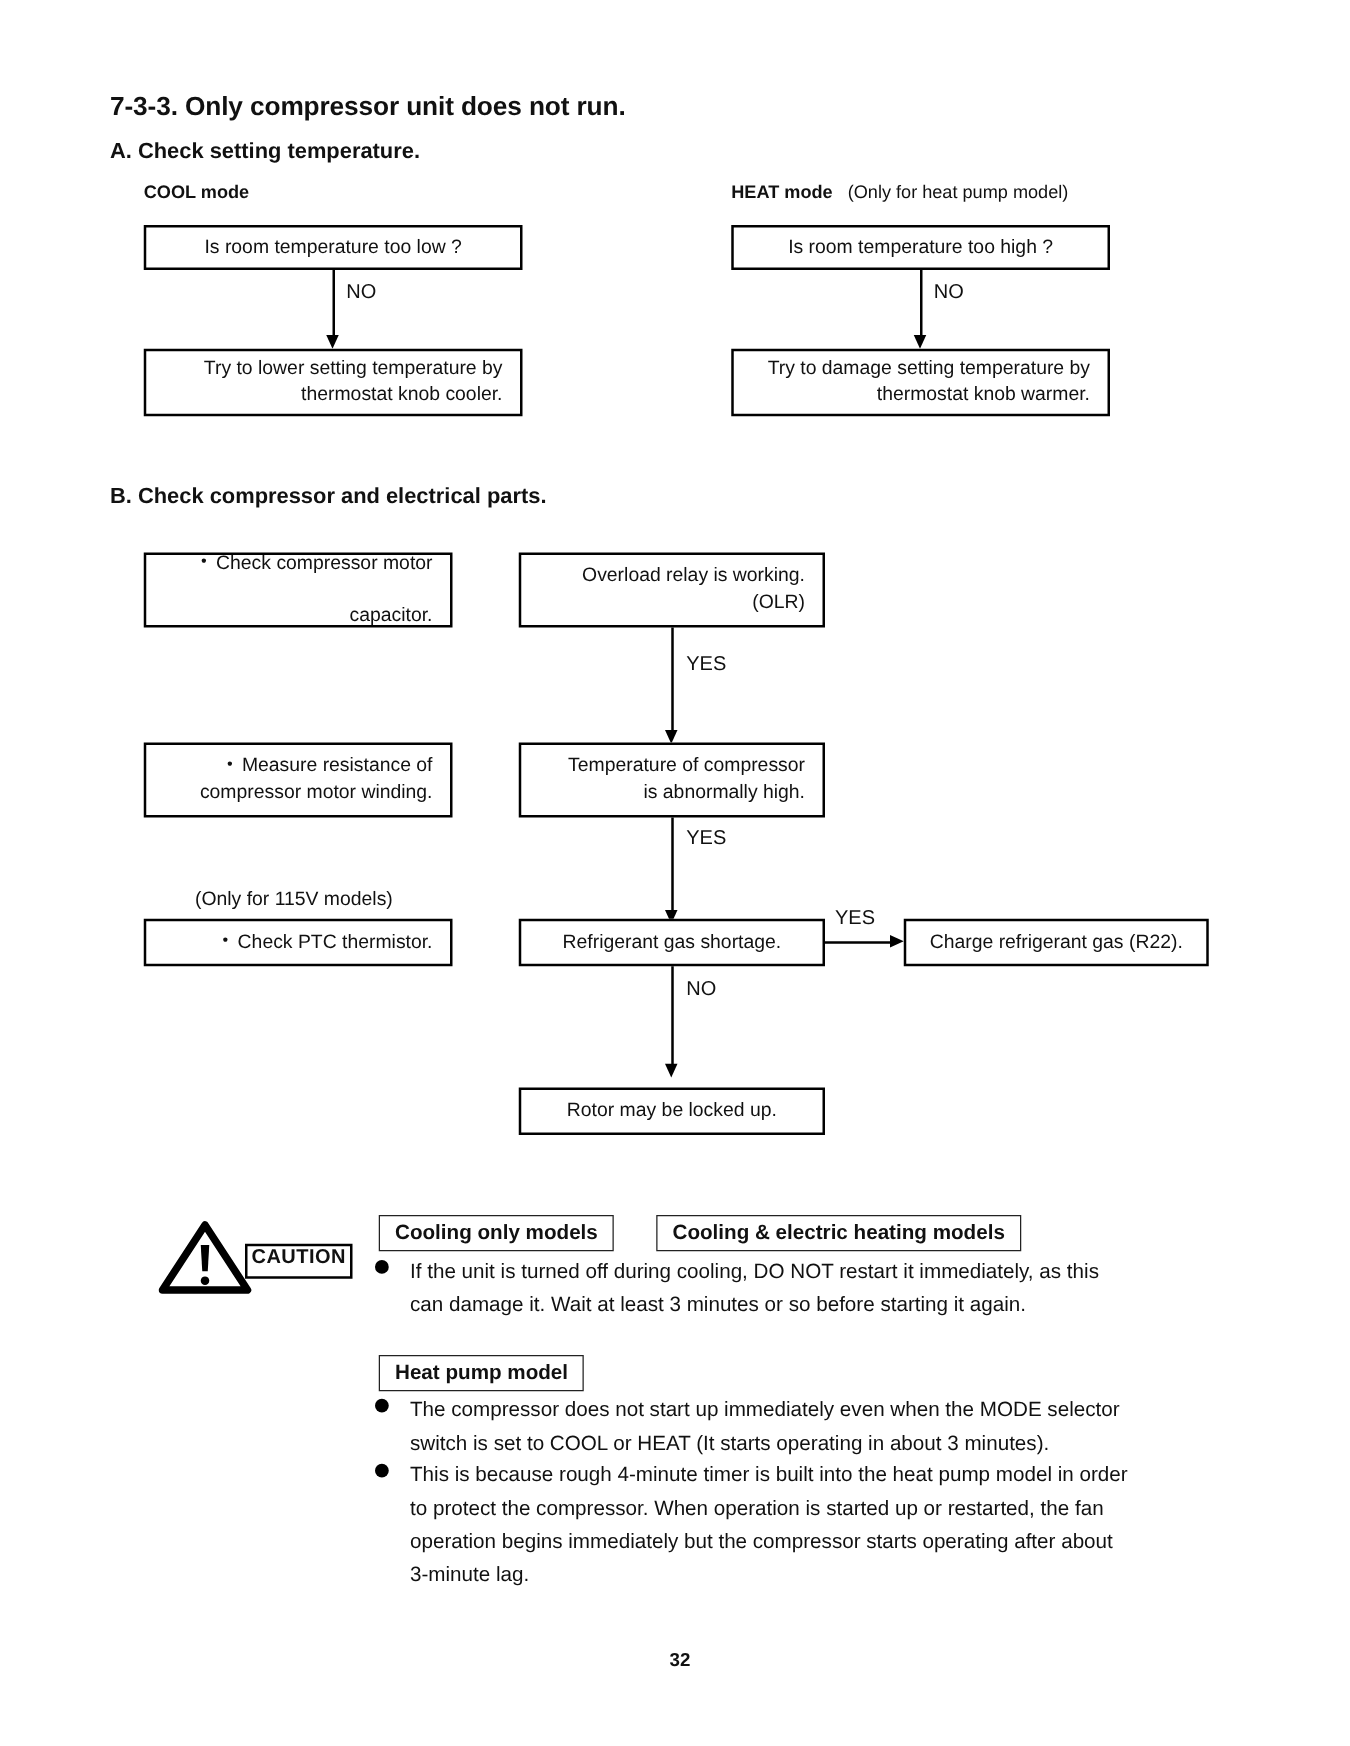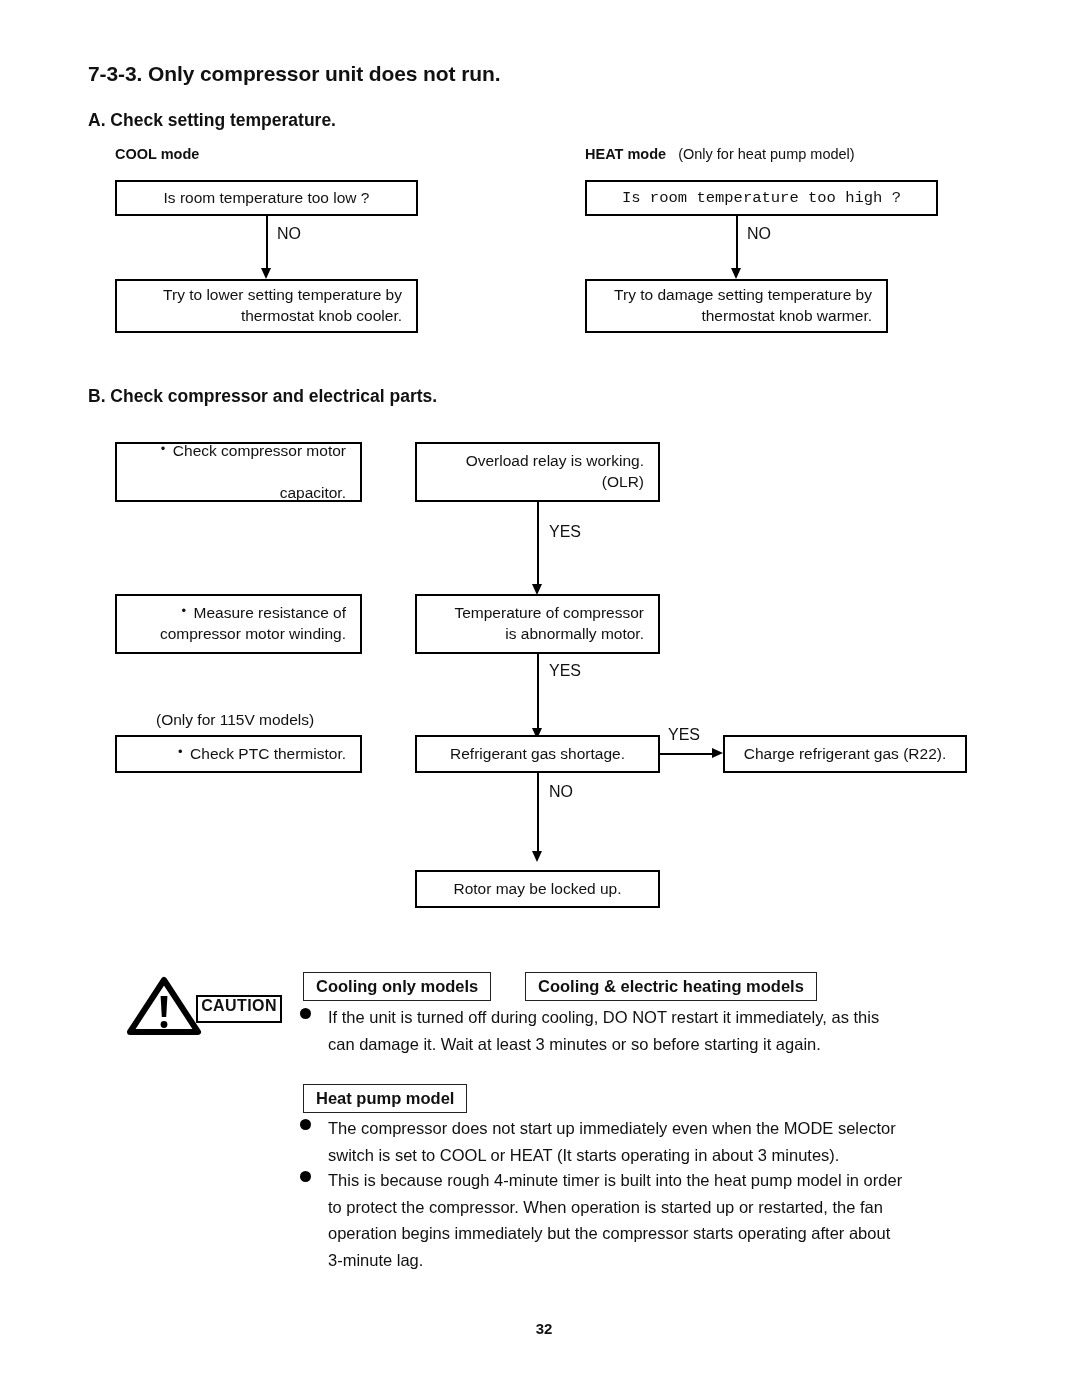--- a/index.html
+++ b/index.html
@@ -22,20 +22,21 @@
     height: 1397px;
   }
   .abs { position: absolute; }
 
   
   .h-section {
     font-size: 21px;
     font-weight: bold;
     letter-spacing: -0.1px;
     white-space: nowrap;
+    margin-top: 12px;
   }
   .h-sub {
     font-size: 17.5px;
     font-weight: bold;
     white-space: nowrap;
   }
   .h-mode {
     font-size: 14.5px;
     font-weight: bold;
     white-space: nowrap;
@@ -168,21 +169,21 @@
   <div class="abs box pad" style="left:115px; top:279px; width:303px; height:54px;">
     <span class="line">Try to lower setting temperature by</span>
     <span class="line">thermostat knob cooler.</span>
   </div>
 
   <div class="abs h-mode" style="left:585px; top:146px;">
     <span>HEAT mode</span>
     <span class="note" style="margin-left:8px;">(Only for heat pump model)</span>
   </div>
 
-  <div class="abs box center" style="left:585px; top:180px; width:353px; height:36px;font-family:Liberation Mono, monospace;">
+  <div class="abs box center" style="left:585px; top:180px; width:303px; height:36px;">
     <span class="line">Is room temperature too high ?</span>
   </div>
 
   <div class="abs vline" style="left:736px; top:216px; height:56px;"></div>
   <div class="abs arrow-down" style="left:731px; top:268px;"></div>
   <div class="abs flowlabel" style="left:747px; top:225px;">NO</div>
 
   <div class="abs box pad" style="left:585px; top:279px; width:303px; height:54px;">
     <span class="line">Try to damage setting temperature by</span>
     <span class="line">thermostat knob warmer.</span>
@@ -209,21 +210,21 @@
     <span class="line" style="text-align:center;">Overload relay is working.</span>
     <span class="right">(OLR)</span>
   </div>
 
   <div class="abs vline" style="left:537px; top:502px; height:86px;"></div>
   <div class="abs arrow-down" style="left:532px; top:584px;"></div>
   <div class="abs flowlabel" style="left:549px; top:523px;">YES</div>
 
   <div class="abs box pad" style="left:415px; top:594px; width:245px; height:60px;">
     <span class="line">Temperature of compressor</span>
-    <span class="line">is abnormally motor.</span>
+    <span class="line">is abnormally high.</span>
   </div>
 
   <div class="abs vline" style="left:537px; top:654px; height:80px;"></div>
   <div class="abs arrow-down" style="left:532px; top:728px;"></div>
   <div class="abs flowlabel" style="left:549px; top:662px;">YES</div>
 
   <div class="abs box center" style="left:415px; top:735px; width:245px; height:38px;">
     <span class="line">Refrigerant gas shortage.</span>
   </div>
 

